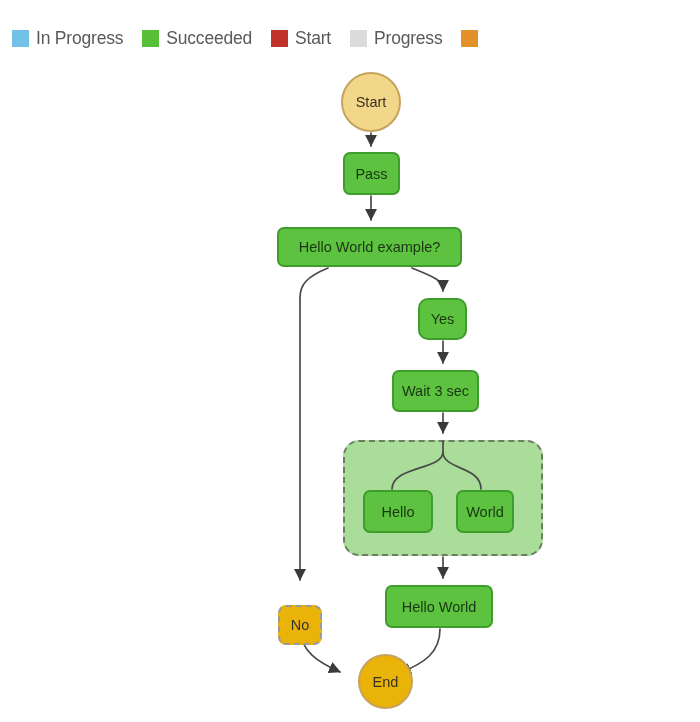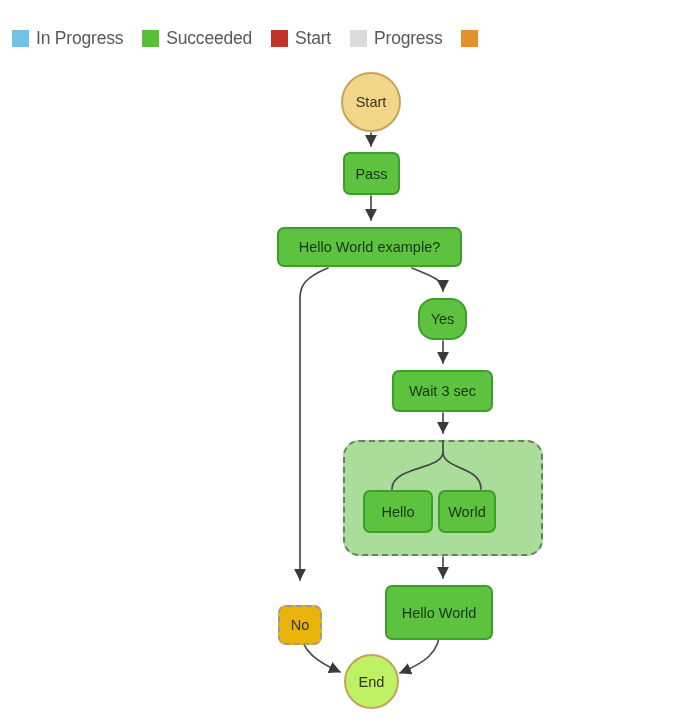--- a/index.html
+++ b/index.html
@@ -74,27 +74,27 @@
       <path d="M300,628 C300,652 320,663 340,672" marker-end="url(#arw)" stroke="#4A4A4A"></path>
     </g>
   </svg>
 
   <div class="node circle" style="left: 341px; top: 72px; width: 60px; height: 60px; background-color: rgb(242, 215, 138); border-color: rgb(197, 163, 91);">Start</div>
 
   <div class="node state" style="left: 343px; top: 152px; width: 57px; height: 43px; background-color: rgb(92, 194, 63); border-color: rgb(62, 158, 43);">Pass</div>
 
   <div class="node state" style="left: 277px; top: 227px; width: 185px; height: 40px; background-color: rgb(92, 194, 63); border-color: rgb(62, 158, 43);">Hello World example?</div>
 
-  <div class="node state" style="left: 418px; top: 298px; width: 49px; height: 42px; border-radius: 16px; background-color: rgb(92, 194, 63); border-color: rgb(62, 158, 43);">Yes</div>
+  <div class="node state" style="left: 418px; top: 298px; width: 49px; height: 42px; border-radius: 10px; background-color: rgb(92, 194, 63); border-color: rgb(62, 158, 43);">Yes</div>
 
-  <div class="node state" style="left: 392px; top: 370px; width: 101px; height: 42px; background-color: rgb(92, 194, 63); border-color: rgb(62, 158, 43);">Wait 3 sec</div>
+  <div class="node state" style="left: 392px; top: 370px; width: 87px; height: 42px; background-color: rgb(92, 194, 63); border-color: rgb(62, 158, 43);">Wait 3 sec</div>
 
   <div class="node state inner" style="left: 363px; top: 490px; width: 70px; height: 43px; background-color: rgb(92, 194, 63); border-color: rgb(62, 158, 43);">Hello</div>
 
-  <div class="node state inner" style="left: 438px; top: 490px; width: 58px; height: 43px; background-color: rgb(92, 194, 63); border-color: rgb(62, 158, 43);">World</div>
+  <div class="node state inner" style="left: 456px; top: 490px; width: 58px; height: 43px; background-color: rgb(92, 194, 63); border-color: rgb(62, 158, 43);">World</div>
 
   <div class="node state notrun" style="left: 278px; top: 605px; width: 44px; height: 40px; background-color: #eab308; border-color: rgb(154, 154, 154);">No</div>
 
-  <div class="node state" style="left: 385px; top: 585px; width: 108px; height: 55px; background-color: rgb(92, 194, 63); border-color: rgb(62, 158, 43);">Hello World</div>
+  <div class="node state" style="left: 385px; top: 585px; width: 108px; height: 43px; background-color: rgb(92, 194, 63); border-color: rgb(62, 158, 43);">Hello World</div>
 
-  <div class="node circle" style="left: 344px; top: 654px; width: 55px; height: 55px; background-color: #bef264; border-color: rgb(197, 163, 91);">End</div>
+  <div class="node circle" style="left: 358px; top: 654px; width: 55px; height: 55px; background-color: #eab308; border-color: rgb(197, 163, 91);">End</div>
 
 </div>
 
 </body></html>

